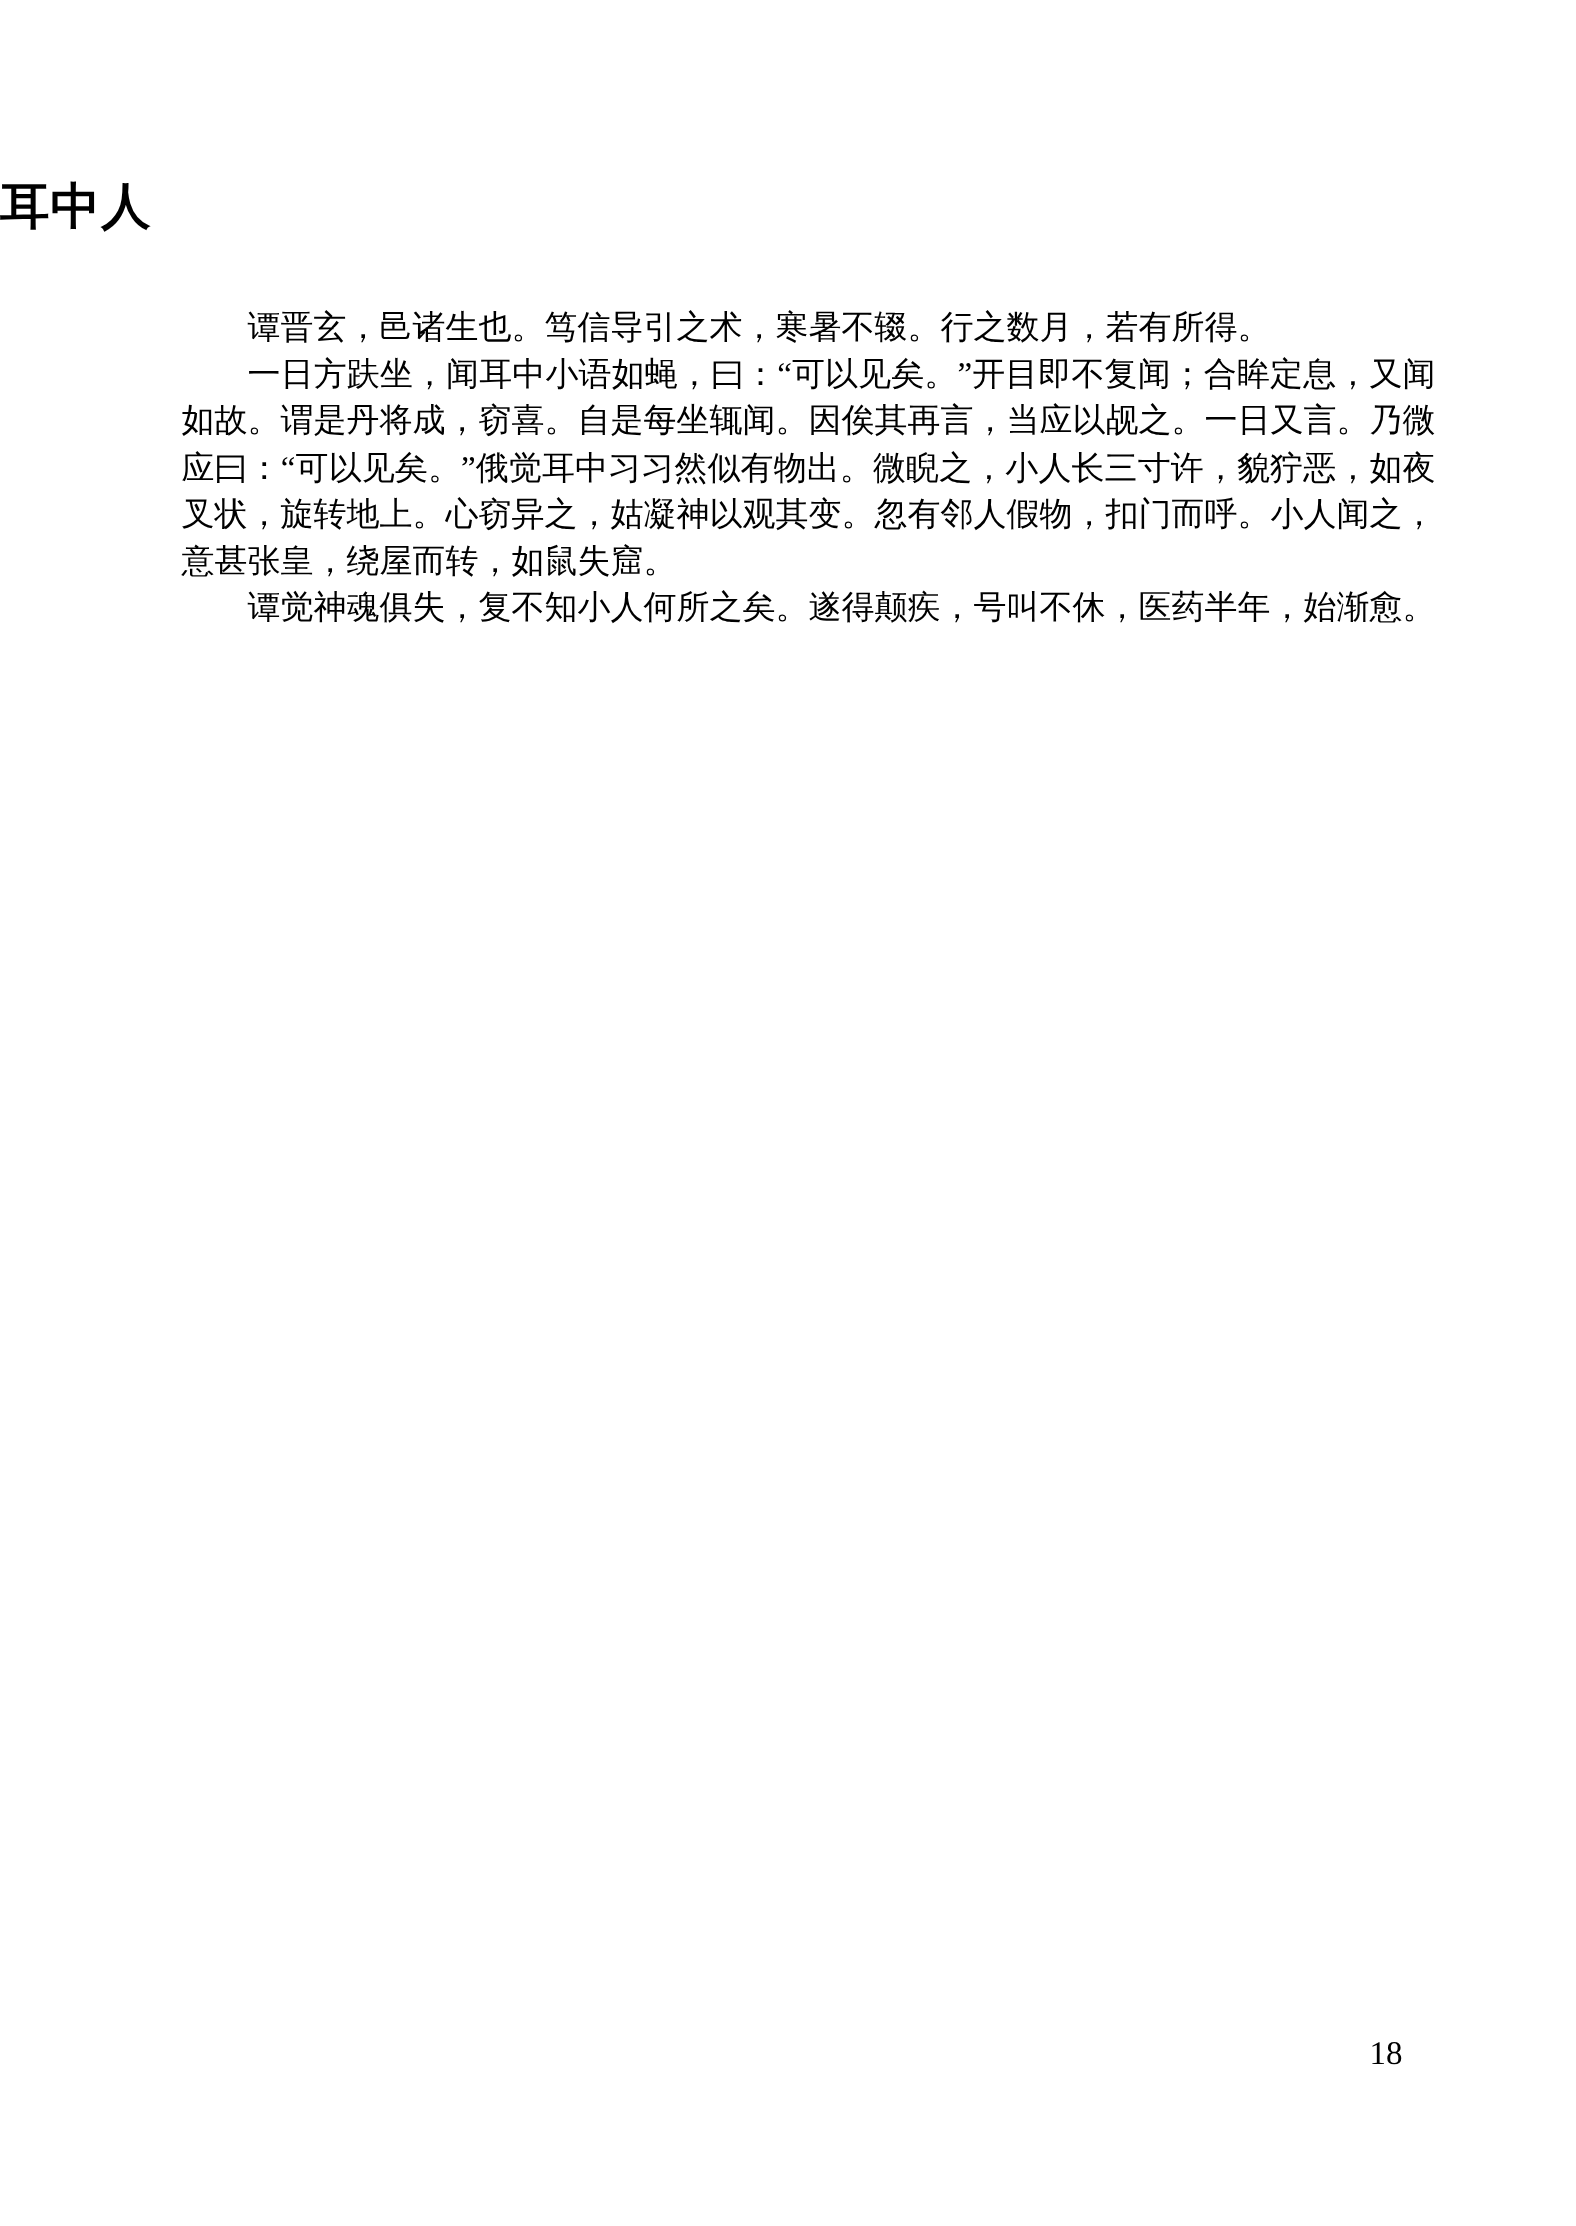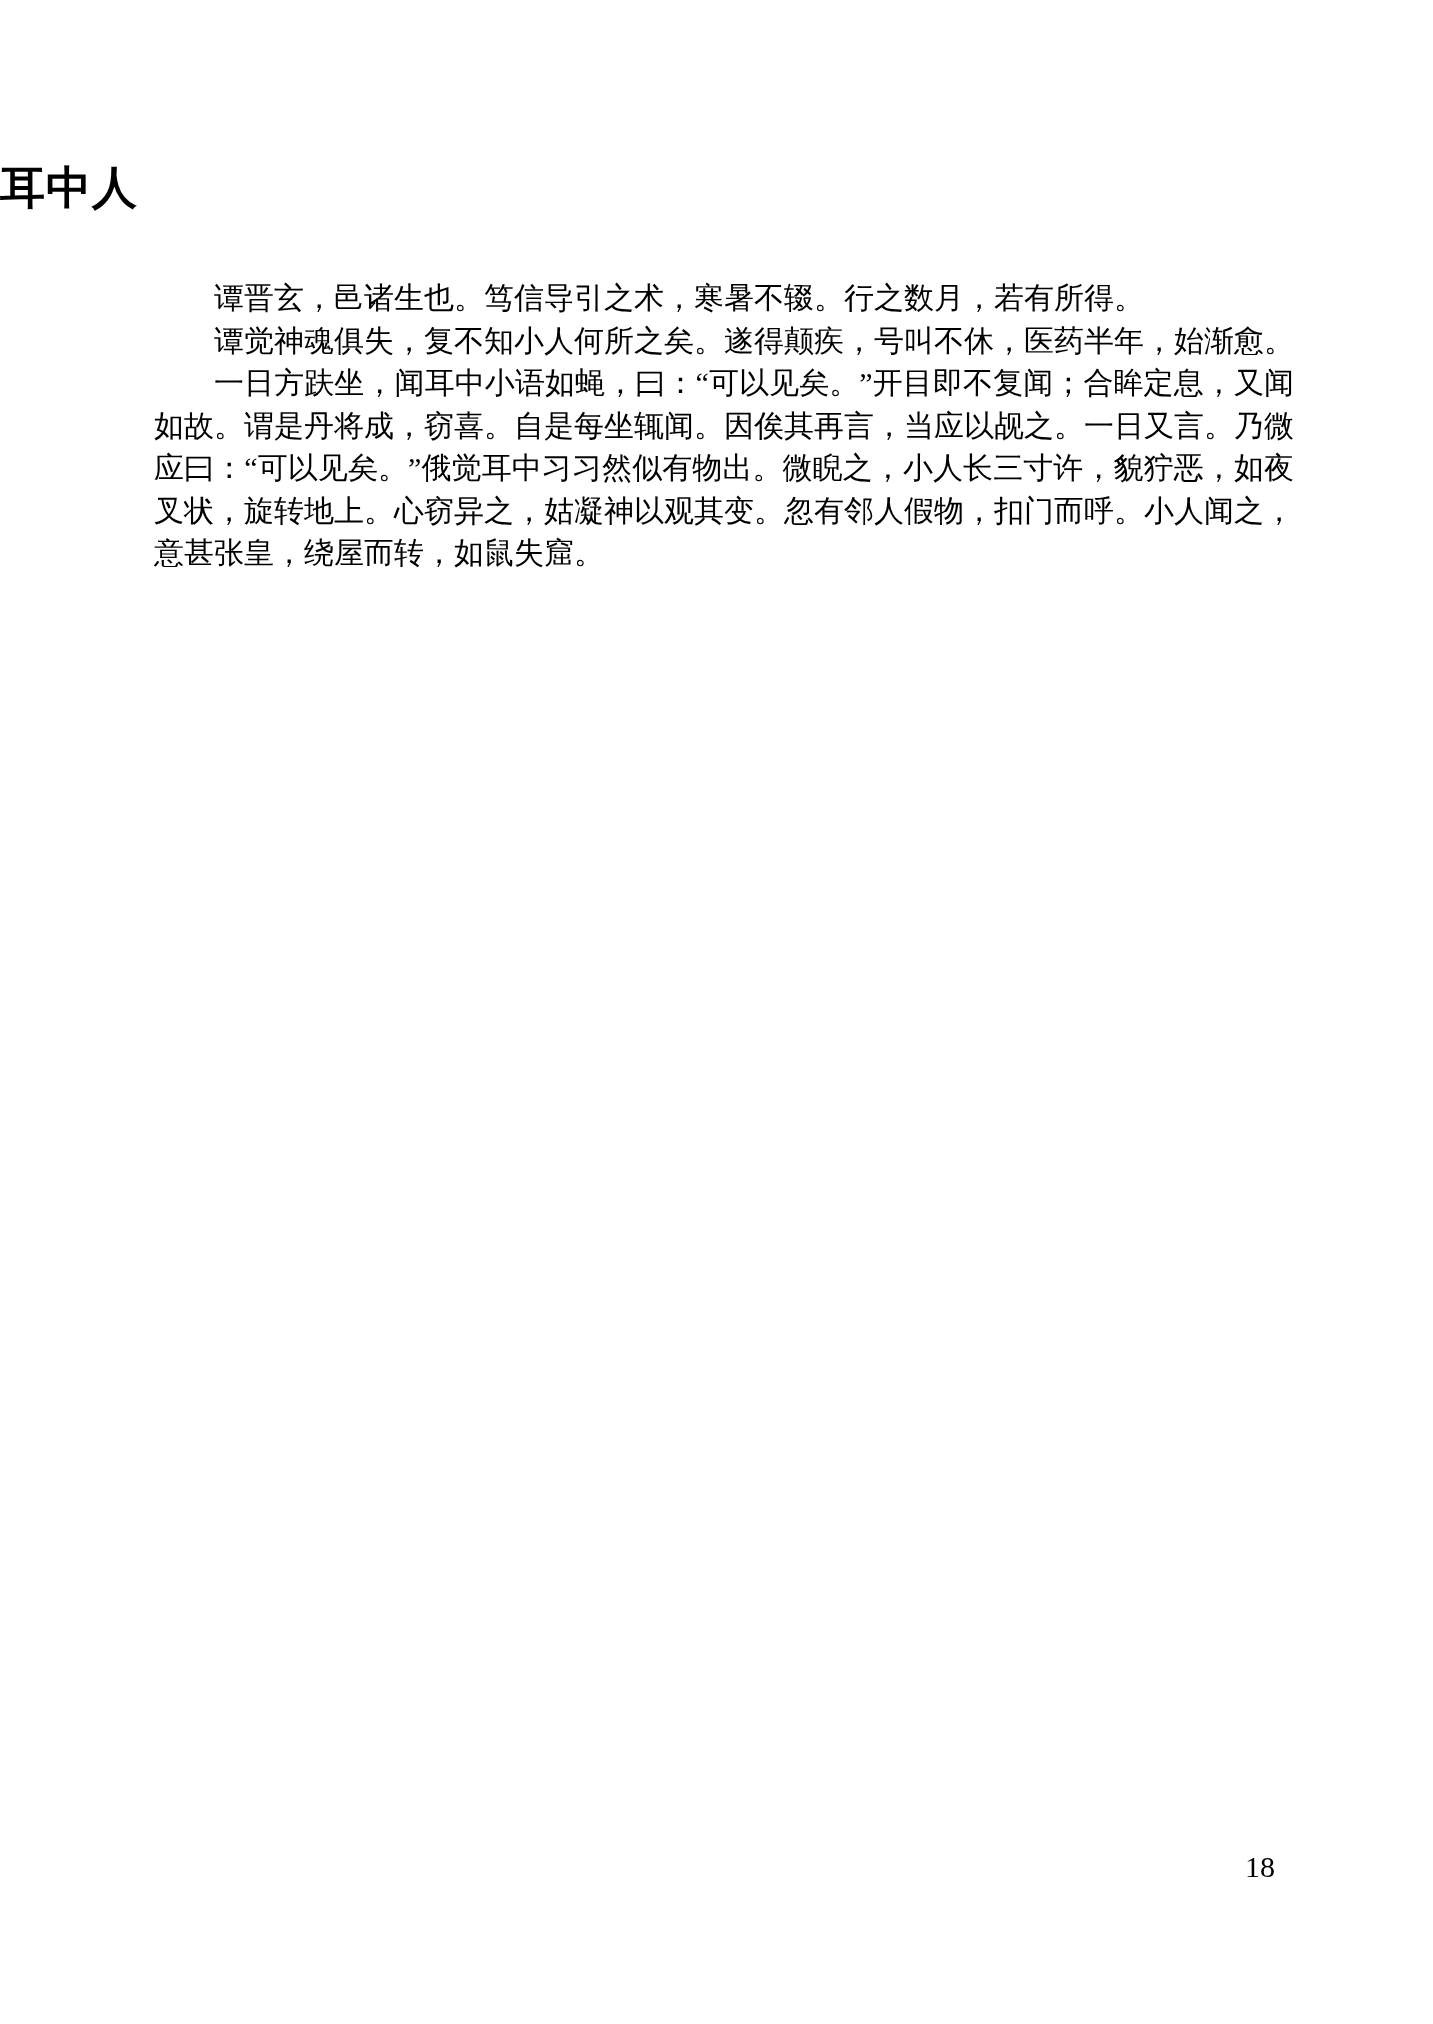--- a/index.html
+++ b/index.html
@@ -23,21 +23,21 @@
     margin: 0;
     text-align: left;
     font-family: "DejaVu Sans", "Liberation Sans", sans-serif;
     font-weight: 700;
     font-size: 45px;
     line-height: 64px;
     letter-spacing: 1px;
   }
   .body-text {
     position: absolute;
-    left: 154px;
+    left: 165px;
     top: 277px;
     width: 1140px;
     font-family: "Liberation Serif", "DejaVu Serif", serif;
     font-size: 30px;
     line-height: 42.5px;
     text-align: justify;
     text-justify: inter-ideograph;
   }
   .body-text p {
     margin: 0;
@@ -54,18 +54,18 @@
   }
 </style>
 </head>
 <body>
 
 <div class="page">
   <h1 class="title">耳中人</h1>
 
   <div class="body-text">
     <p>谭晋玄，邑诸生也。笃信导引之术，寒暑不辍。行之数月，若有所得。</p>
+    <p>一日方趺坐，闻耳中小语如蝇，曰：“可以见矣。”开目即不复闻；合眸定息，又闻如故。谓是丹将成，窃喜。自是每坐辄闻。因俟其再言，当应以觇之。一日又言。乃微应曰：“可以见矣。”俄觉耳中习习然似有物出。微睨之，小人长三寸许，貌狞恶，如夜叉状，旋转地上。心窃异之，姑凝神以观其变。忽有邻人假物，扣门而呼。小人闻之，意甚张皇，绕屋而转，如鼠失窟。</p>
     <p>谭觉神魂俱失，复不知小人何所之矣。遂得颠疾，号叫不休，医药半年，始渐愈。</p>
-    <p>一日方趺坐，闻耳中小语如蝇，曰：“可以见矣。”开目即不复闻；合眸定息，又闻如故。谓是丹将成，窃喜。自是每坐辄闻。因俟其再言，当应以觇之。一日又言。乃微应曰：“可以见矣。”俄觉耳中习习然似有物出。微睨之，小人长三寸许，貌狞恶，如夜叉状，旋转地上。心窃异之，姑凝神以观其变。忽有邻人假物，扣门而呼。小人闻之，意甚张皇，绕屋而转，如鼠失窟。</p>
   </div>
 
   <div class="page-number">18</div>
 </div>
 
 </body></html>

